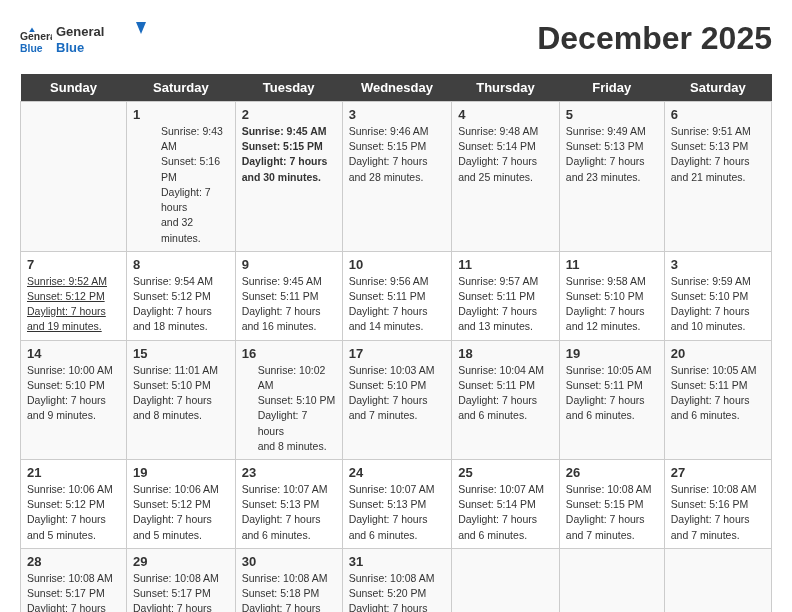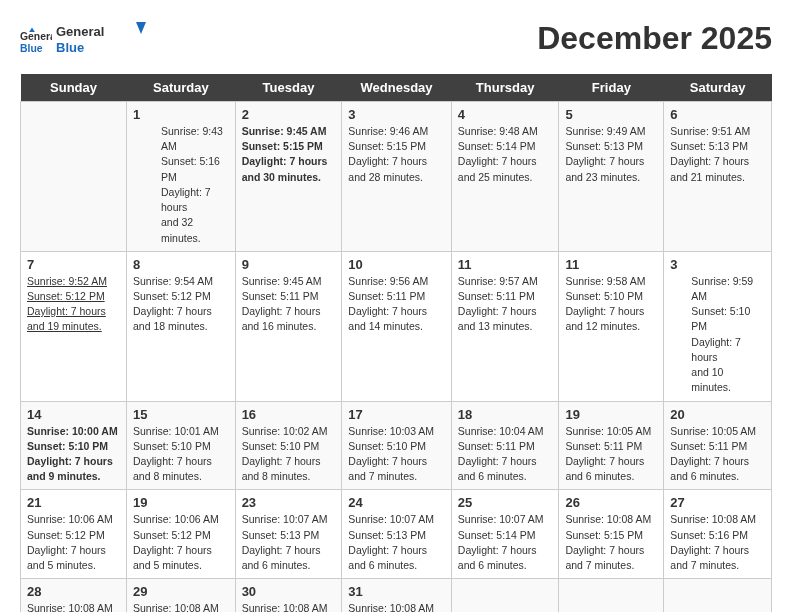--- a/index.html
+++ b/index.html
@@ -196,44 +196,44 @@
         </td>
         <td>
           <span class="day-num">11</span>
           <div class="day-info" style="white-space: pre-line;">Sunrise: 9:58 AM
 Sunset: 5:10 PM
 Daylight: 7 hours
 and 12 minutes.</div>
         </td>
         <td>
           <span class="day-num">3</span>
-          <div class="day-info" style="white-space: pre-line; margin-left: 21px;">Sunrise: 9:59 AM
+          <div class="day-info" style="white-space: pre-line;">Sunrise: 9:59 AM
 Sunset: 5:10 PM
 Daylight: 7 hours
 and 10 minutes.</div>
         </td>
       </tr>
       <tr>
         <td>
           <span class="day-num">14</span>
-          <div class="day-info" style="white-space: pre-line; font-weight: bold;">Sunrise: 10:00 AM
+          <div class="day-info" style="white-space: pre-line;">Sunrise: 10:00 AM
 Sunset: 5:10 PM
 Daylight: 7 hours
 and 9 minutes.</div>
         </td>
         <td>
           <span class="day-num">15</span>
-          <div class="day-info" style="white-space: pre-line;">Sunrise: 10:01 AM
+          <div class="day-info" style="white-space: pre-line;">Sunrise: 11:01 AM
 Sunset: 5:10 PM
 Daylight: 7 hours
 and 8 minutes.</div>
         </td>
         <td>
           <span class="day-num">16</span>
-          <div class="day-info" style="white-space: pre-line;">Sunrise: 10:02 AM
+          <div class="day-info" style="white-space: pre-line; margin-left: 16px;">Sunrise: 10:02 AM
 Sunset: 5:10 PM
 Daylight: 7 hours
 and 8 minutes.</div>
         </td>
         <td>
           <span class="day-num">17</span>
           <div class="day-info" style="white-space: pre-line;">Sunrise: 10:03 AM
 Sunset: 5:10 PM
 Daylight: 7 hours
 and 7 minutes.</div>

